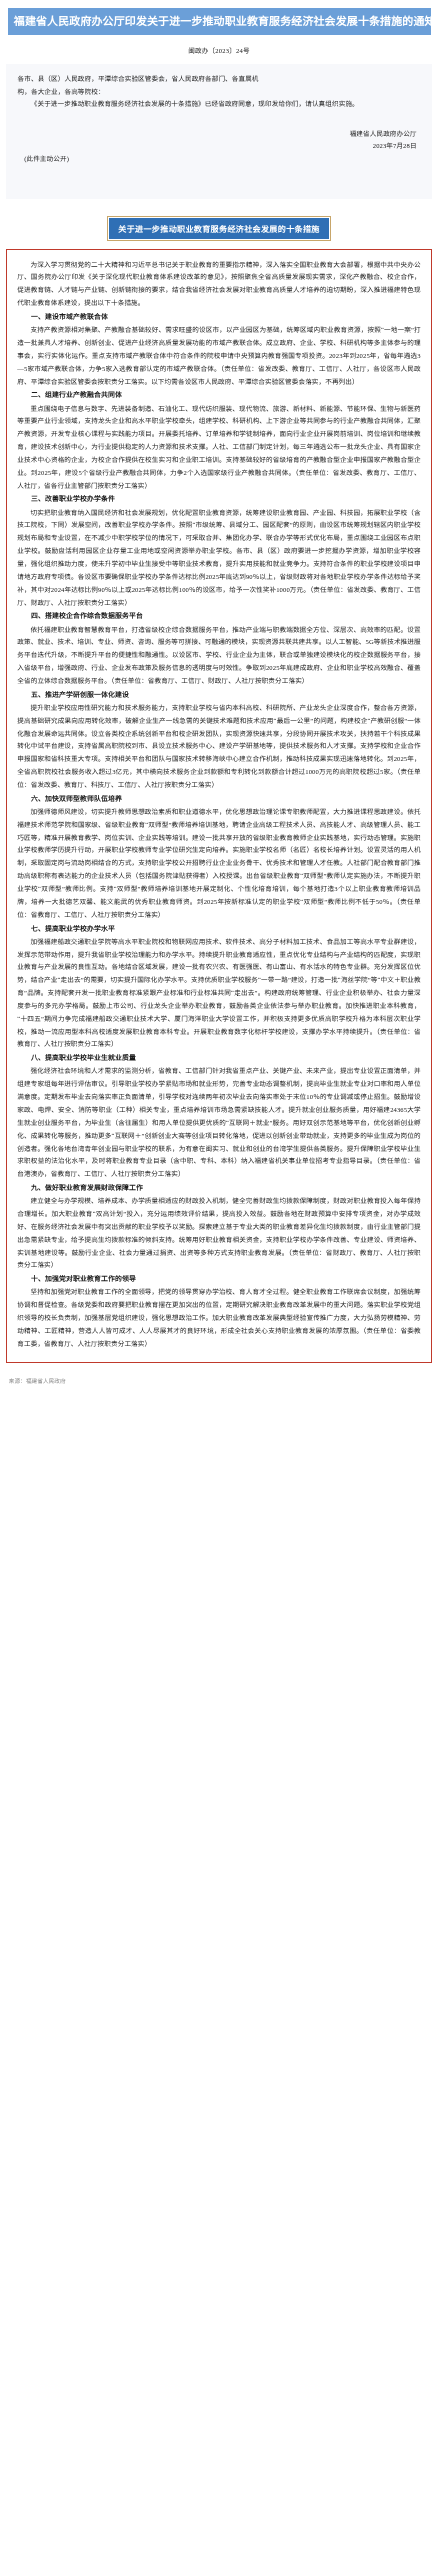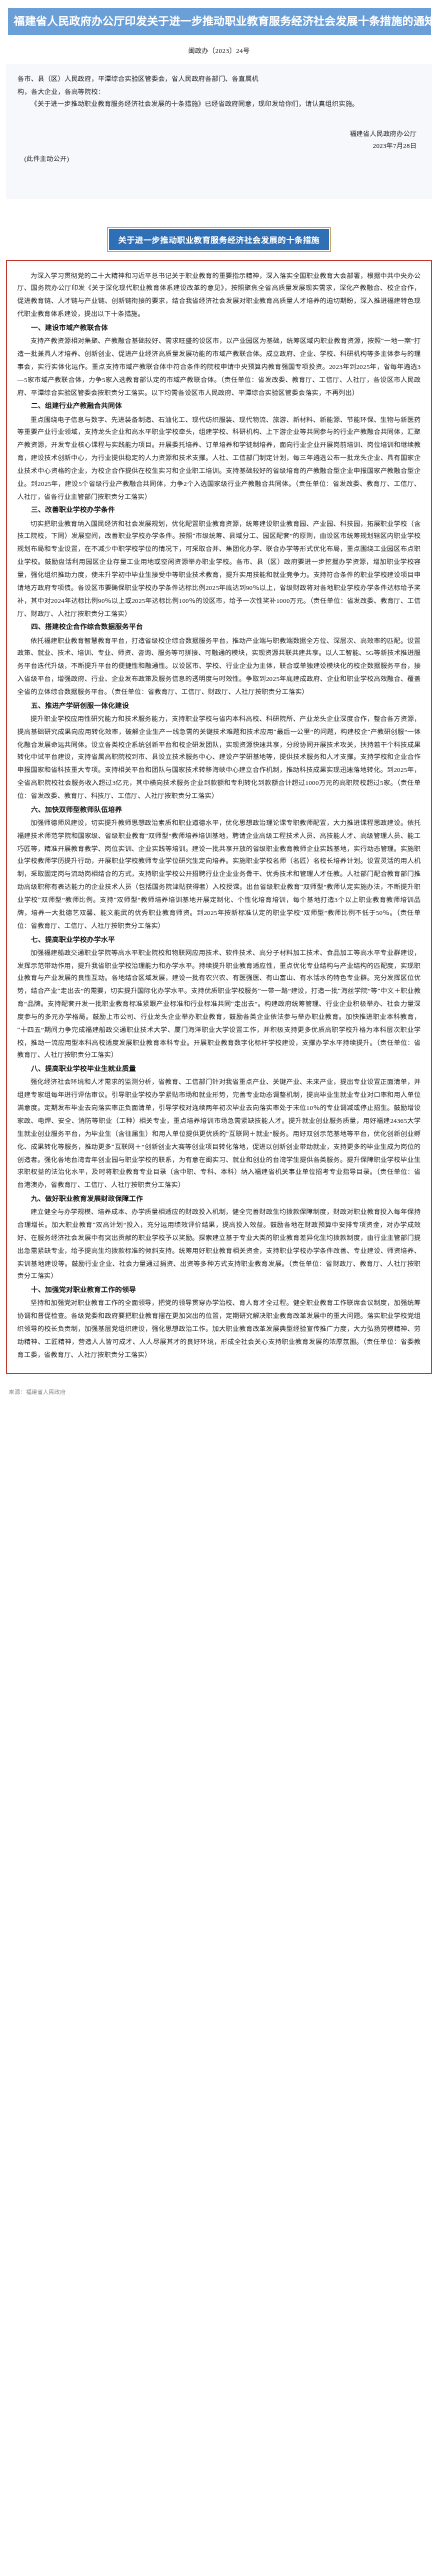--- a/index.html
+++ b/index.html
@@ -56,21 +56,21 @@
     padding-right: 3.8px;
   }
   .public-note { margin-top: 10px; text-indent: 1em; }
 
   .spacer-gap { height: 16.3px; background: #f7f8fb; margin: 0 6.3px; }
 
   
   .banner-wrap {
     display: flex;
     justify-content: center;
-    margin: 28px 0 0 0;
+    margin: 17px 0 0 0;
     text-align: right;
   }
   .banner-outer {
     border: 0.6px solid #c8a66a;
     padding: 1.3px;
     background: #ffffff;
   }
   .banner {
     background: #2f6fb5;
     color: #ffffff;

